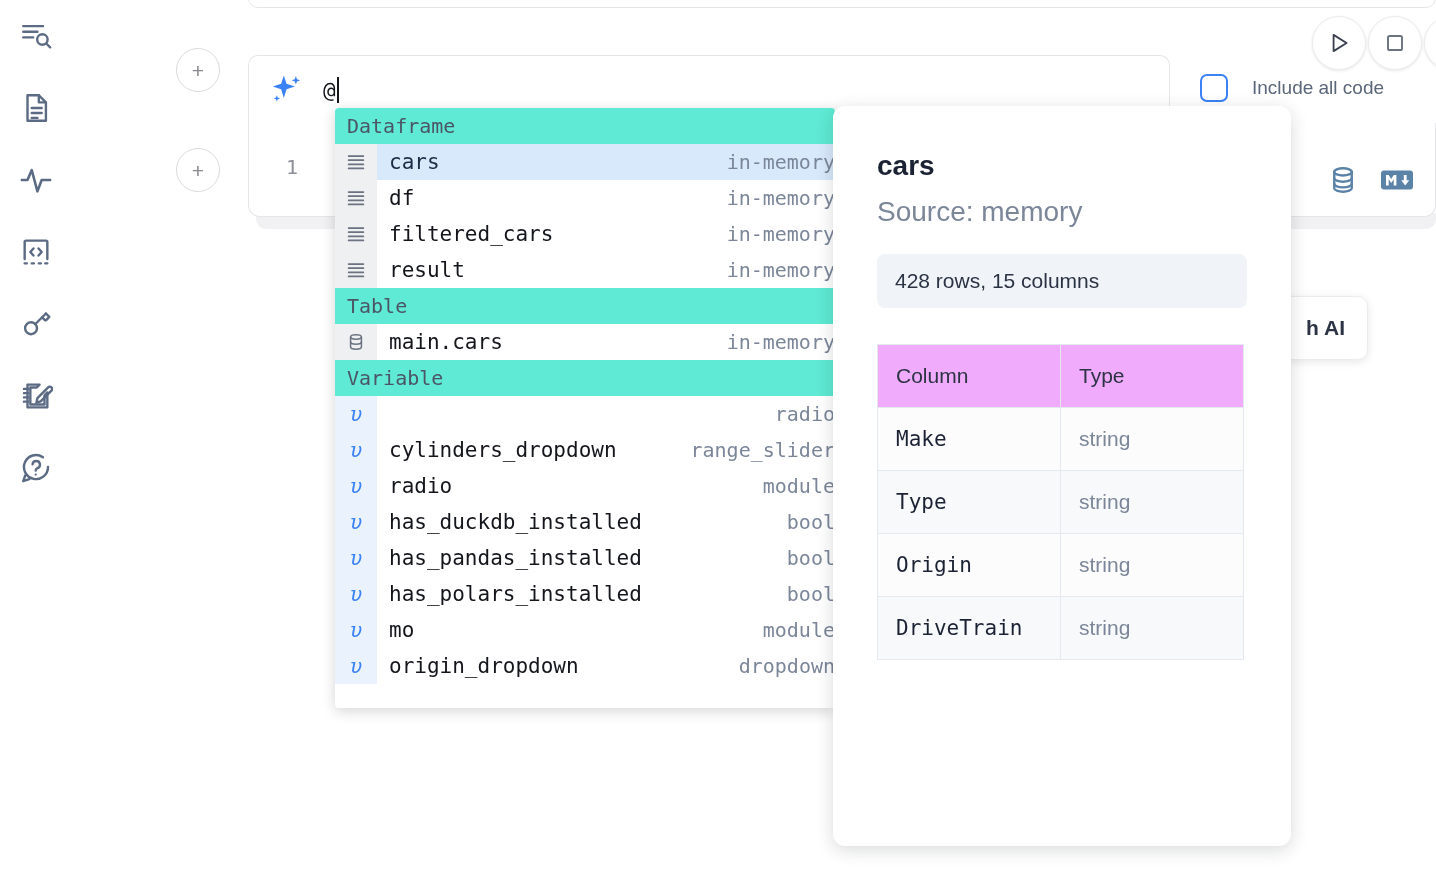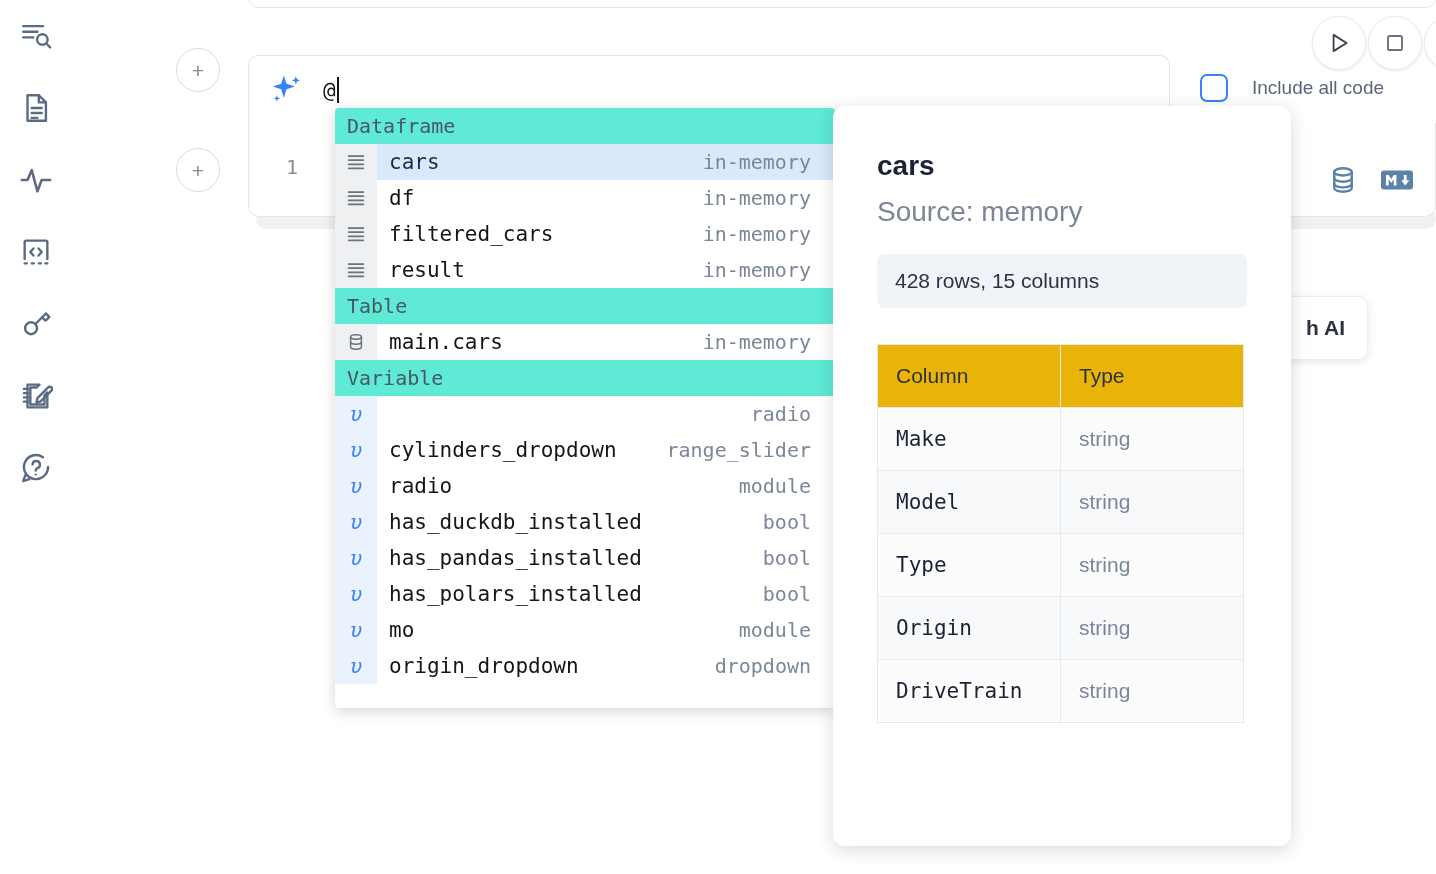--- a/index.html
+++ b/index.html
@@ -123,42 +123,42 @@
   .ac-row.sel{ background:#d8e9fb; }
   .ac-gutter{
     width:42px; height:36px; flex:0 0 42px;
     display:flex; align-items:center; justify-content:center;
     background:#eff0f2;
   }
   .ac-gutter.var{ background:#e9f2fd; color:#3b82f6; font-style:italic; font-size:20px; }
   .ac-name{ font-size:21px; color:#14161c; padding-left:12px; white-space:nowrap; }
   .ac-row.sel .ac-name{ color:#1d2b45; }
   .ac-type{
-    position:absolute; right:24px; font-size:20px; color:#7b8699; white-space:nowrap;
+    position:absolute; right:0; font-size:20px; color:#7b8699; white-space:nowrap;
   }
 
   
   .doc{
     position:absolute; left:833px; top:106px; width:458px; height:740px;
     background:#fff; border-radius:12px;
     box-shadow:0 4px 18px rgba(20,22,28,.16);
     overflow:hidden; z-index:40; padding:44px 44px 0 44px;
   }
   .doc-title{ font-size:28px; font-weight:700; color:#1b2233; margin:0 0 14px 0; }
   .doc-source{ font-size:28px; color:#7b8699; margin:0 0 26px 0; }
   .doc-pill{
     background:#f0f3f7; border-radius:8px; padding:15px 18px;
     font-size:21px; color:#2b3344; margin-bottom:36px;
   }
   .doc-table{ width:367px; border-collapse:collapse; table-layout:fixed; }
   .doc-table th, .doc-table td{
     border:1px solid #e4e8ef; padding:19px 18px; text-align:left;
     font-size:21px; vertical-align:middle;
   }
-  .doc-table th{ background:#eab308; color:#2b3344; font-weight:400; }
+  .doc-table th{ background:#f0abfc; color:#2b3344; font-weight:400; }
   .doc-table td.col{
     font-family:"DejaVu Sans Mono","Liberation Mono",monospace;
     color:#1b2233; background:#fcfcfd;
   }
   .doc-table td.typ{ color:#7b8699; background:#fcfcfd; }
   .doc-table tr:nth-child(even) td{ background:#f8f9fb; }
 
   .doc-scroll{
     position:absolute; right:4px; top:210px; width:4px; height:14px;
     background:#c9ced8; border-radius:2px;
@@ -286,24 +286,20 @@
         <th>Column</th>
         <th>Type</th>
       </tr>
         </thead>
       <tbody id="doc-rows">
           <tr>
             <td class="col">Make</td>
             <td class="typ">string</td>
           </tr>
           <tr>
-            <td class="col">Model</td>
-            <td class="typ">string</td>
-          </tr>
-          <tr>
             <td class="col">Type</td>
             <td class="typ">string</td>
           </tr>
           <tr>
             <td class="col">Origin</td>
             <td class="typ">string</td>
           </tr>
           <tr>
             <td class="col">DriveTrain</td>
             <td class="typ">string</td>

